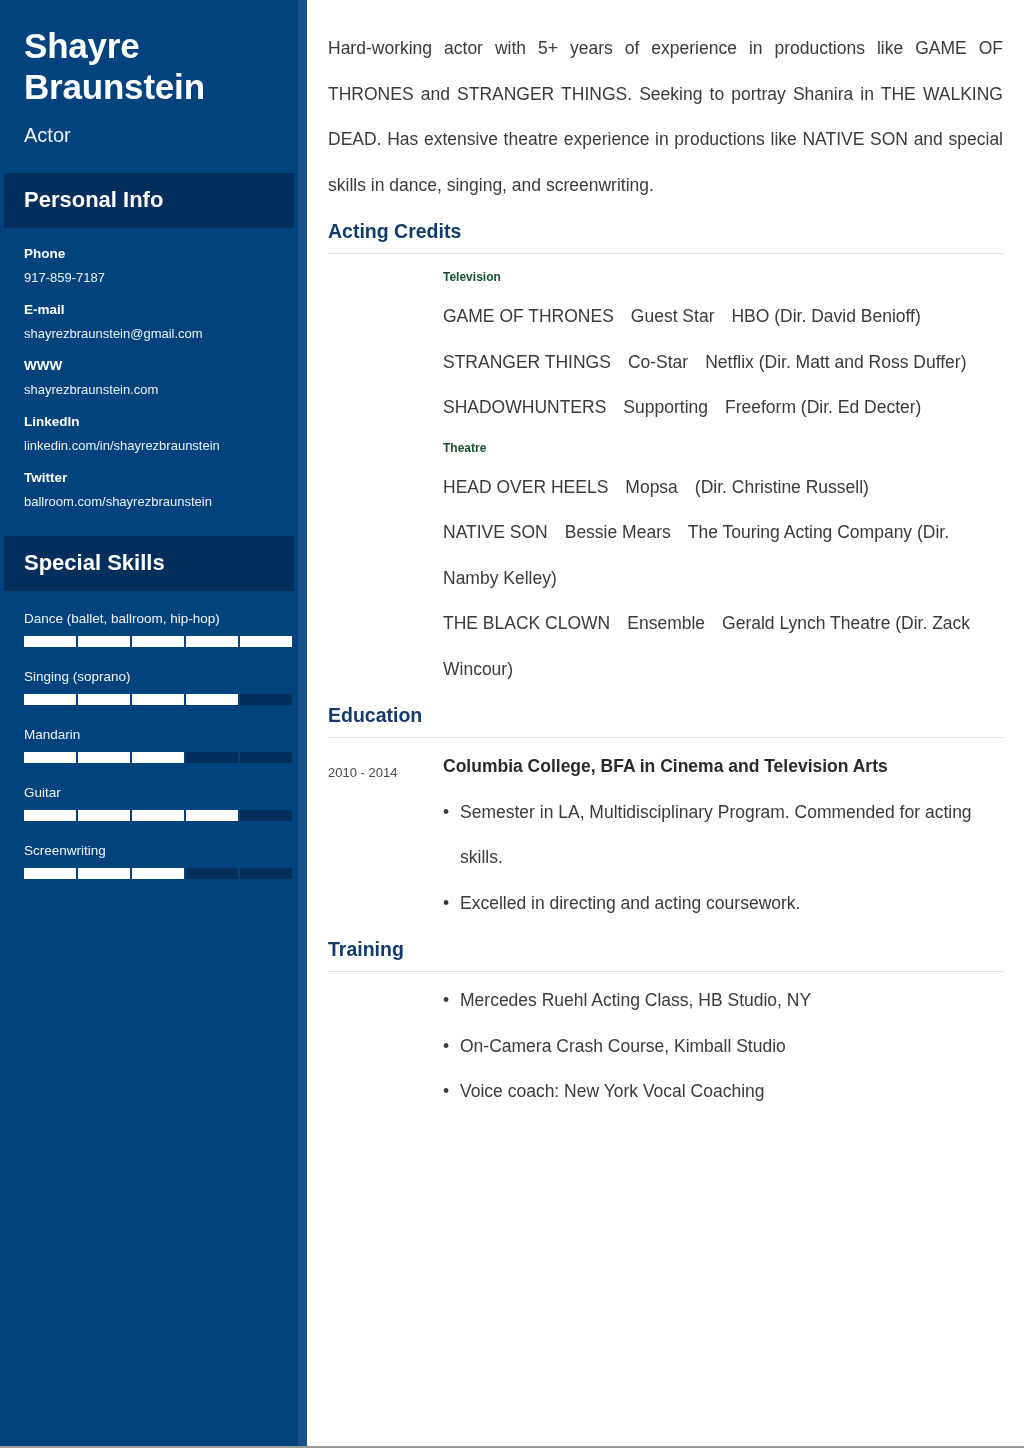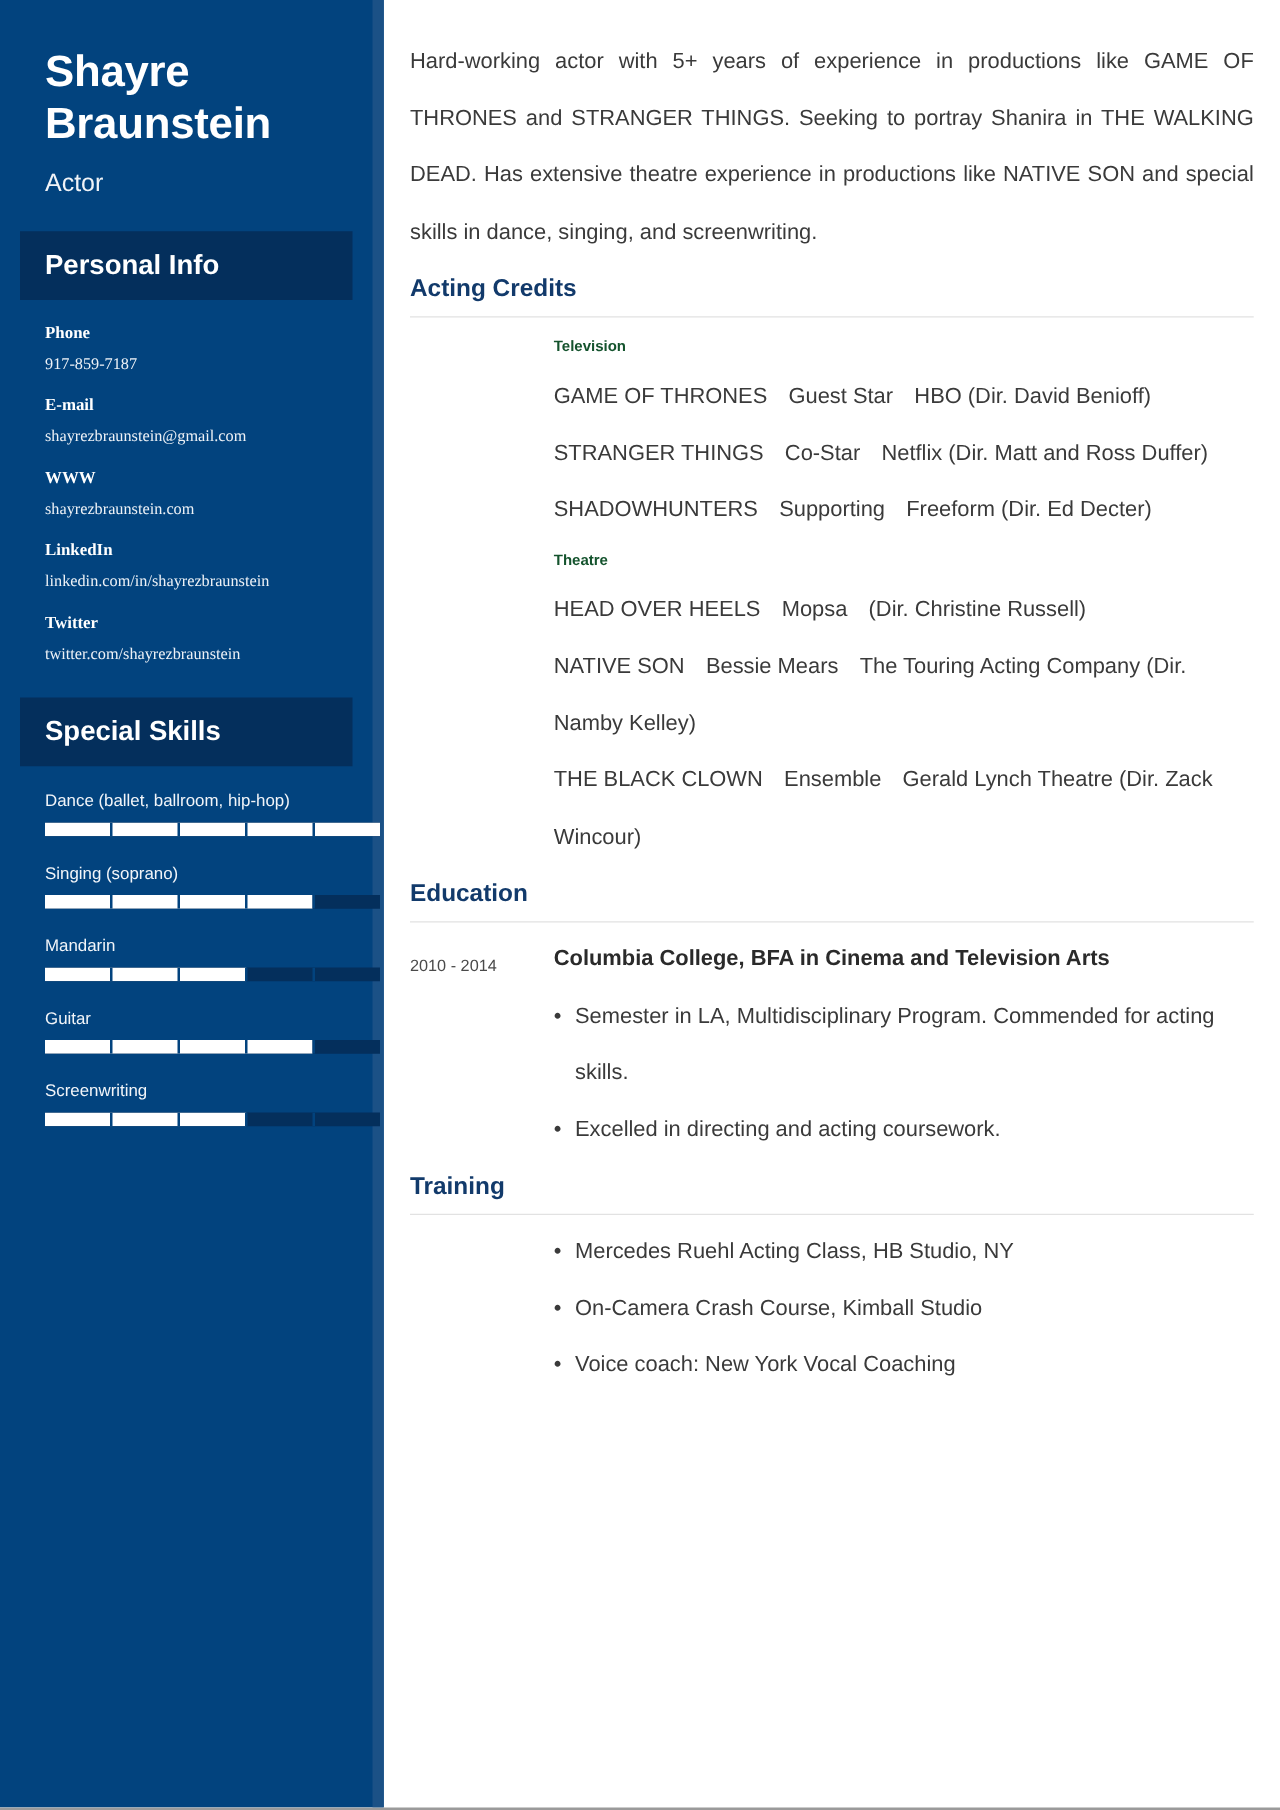--- a/index.html
+++ b/index.html
@@ -24,21 +24,21 @@
 
   
   .sidebar {
     position: relative;
     width: 307px;
     flex: 0 0 307px;
     background: #02437e;
     color: #ffffff;
     border-right: 9px solid #1b5186;
   }
-  .sidebar-inner { padding: 16px; }
+  .sidebar-inner { padding: 4px; }
 
   .name-block { padding: 22px 20px 26px 20px; }
   .name {
     font-size: 35px;
     font-weight: bold;
     line-height: 1.17;
     letter-spacing: -0.2px;
     color: #ffffff;
   }
   .job-title {
@@ -51,21 +51,21 @@
   .section-band {
     background: #042f5c;
     padding: 14px 20px 15px 20px;
   }
   .section-band-title {
     font-size: 22px;
     font-weight: bold;
     color: #ffffff;
   }
 
-  .info-list { padding: 18px 20px 10px 20px; font-family: Liberation Serif, serif; }
+  .info-list { padding: 18px 20px 10px 20px; }
   .info-item { margin-bottom: 17px; }
   .info-label {
     font-size: 13.5px;
     font-weight: bold;
     color: #ffffff;
     margin-bottom: 9px;
   }
   .info-value {
     font-size: 13px;
     font-weight: normal;
@@ -208,21 +208,21 @@
         <div class="info-item">
           <div class="info-label">WWW</div>
           <div class="info-value">shayrezbraunstein.com</div>
         </div>
         <div class="info-item">
           <div class="info-label">LinkedIn</div>
           <div class="info-value">linkedin.com/in/shayrezbraunstein</div>
         </div>
         <div class="info-item">
           <div class="info-label">Twitter</div>
-          <div class="info-value">twitter.com/shayrezbraunstein</div>
+          <div class="info-value">ballroom.com/shayrezbraunstein</div>
         </div>
       </div>
 
       <div class="section-band">
         <div class="section-band-title">Special Skills</div>
       </div>
 
       <div class="skills-list">
         <div class="skill-item">
           <div class="skill-label">Dance (ballet, ballroom, hip-hop)</div>

